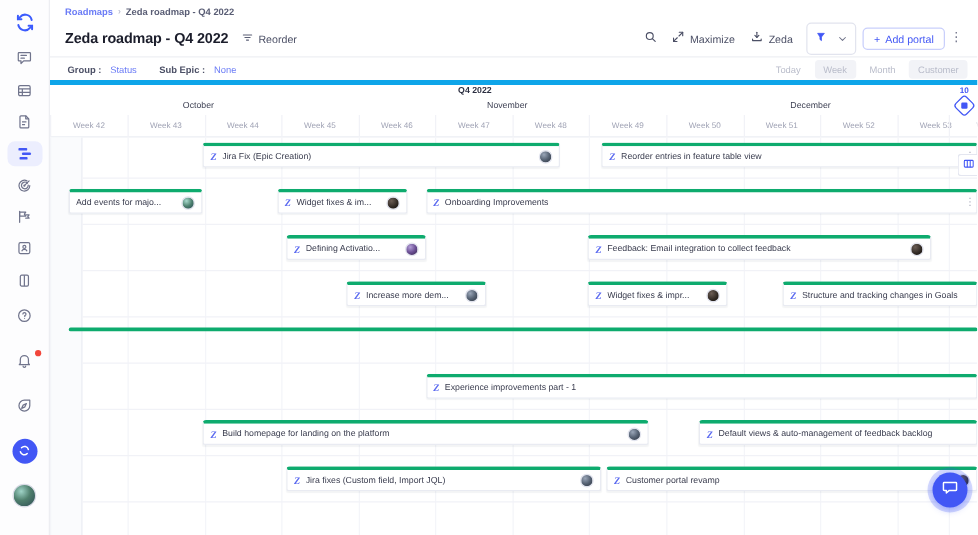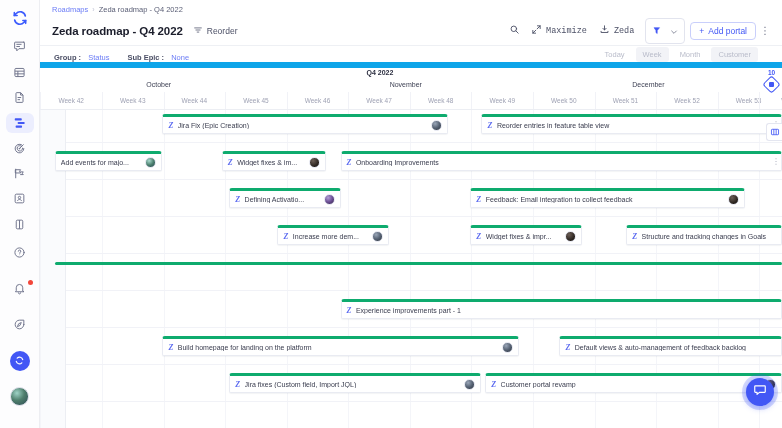--- a/index.html
+++ b/index.html
@@ -42,63 +42,63 @@
     background: radial-gradient(circle at 35% 30%, #9fd3c7 0%, #4f7f6d 45%, #2c4a52 100%);
     border: 1px solid #d9dbe6;
   }
 
   
   .main { flex: 1 1 auto; display: flex; flex-direction: column; min-width: 0; position: relative; }
 
   
   .crumb {
     height: 16px; display: flex; align-items: center; gap: 4px;
-    padding: 3px 0 0 12px; font-size: 7.5px; color: #8d90a6;
+    padding: 3px 0 0 12px; font-size: 7.5px; color: #8d90a6; font-weight: bold;
   }
   .crumb .link { color: #6b7cf6; cursor: pointer; }
   .crumb .sep { color: #bfc2d4; font-size: 7px; }
   .crumb .cur { color: #5a5e75; }
 
   
   .titlebar {
     height: 30px; display: flex; align-items: center;
     padding: 0 8px 0 12px; border-bottom: 1px solid #eef0f4;
   }
   .page-title { font-size: 11.5px; color: #1b1d2b; font-weight: 600; letter-spacing: -.1px; }
   .filters-btn {
     display: flex; align-items: center; gap: 4px; margin-left: 10px;
     font-size: 8.5px; color: #4c5066; cursor: pointer;
   }
   .tb-spacer { flex: 1 1 auto; }
   .tb-item {
     display: flex; align-items: center; gap: 4px; font-size: 8.5px;
-    color: #4c5066; padding: 3px 6px; border-radius: 4px; cursor: pointer; font-family: Liberation Mono, monospace;
+    color: #4c5066; padding: 3px 6px; border-radius: 4px; cursor: pointer;
   }
   .tb-icon-only { padding: 3px 5px; }
   .tb-select {
     display: flex; align-items: center; gap: 8px;
     border: 1px solid #e2e4ee; border-radius: 4px; padding: 3px 6px;
     margin: 0 5px; background: #fff; cursor: pointer;
   }
   .add-btn {
     display: flex; align-items: center; gap: 4px;
     border: 1px solid #c9cffb; color: #4257f5; background: #fff;
     border-radius: 4px; padding: 3px 8px; font-size: 8.5px; cursor: pointer;
   }
   .kebab { padding: 3px 4px; color: #6d7187; cursor: pointer; font-size: 10px; line-height: 1; }
 
   
   .grouprow {
-    height: 22px; display: flex; align-items: flex-end; gap: 18px;
-    padding-left: 14px; border-bottom: 6px solid #0ea5e9; font-size: 7.5px;
+    height: 22px; display: flex; align-items: center; gap: 18px;
+    padding-left: 14px; border-bottom: 4px solid #0ea5e9; font-size: 7.5px;
   }
   .grp-label { color: #4c5066; font-weight: 600; }
   .grp-val { color: #6b7cf6; margin-left: 5px; cursor: pointer; }
   .gr-spacer { flex: 1 1 auto; }
-  .seg { display: flex; align-items: center; gap: 4px; padding-right: 24px; }
+  .seg { display: flex; align-items: center; gap: 4px; padding-right: 8px; }
   .seg-btn {
     font-size: 7.5px; color: #b9bcca; padding: 3px 7px;
     border-radius: 3px; cursor: pointer; background: transparent;
   }
   .seg-btn.on { background: #f2f3f7; }
 
   
   .timeline { flex: 1 1 auto; position: relative; overflow: hidden; background: #fff; }
 
   .th { position: relative; height: 42px; border-bottom: 1px solid #eceef3; }

